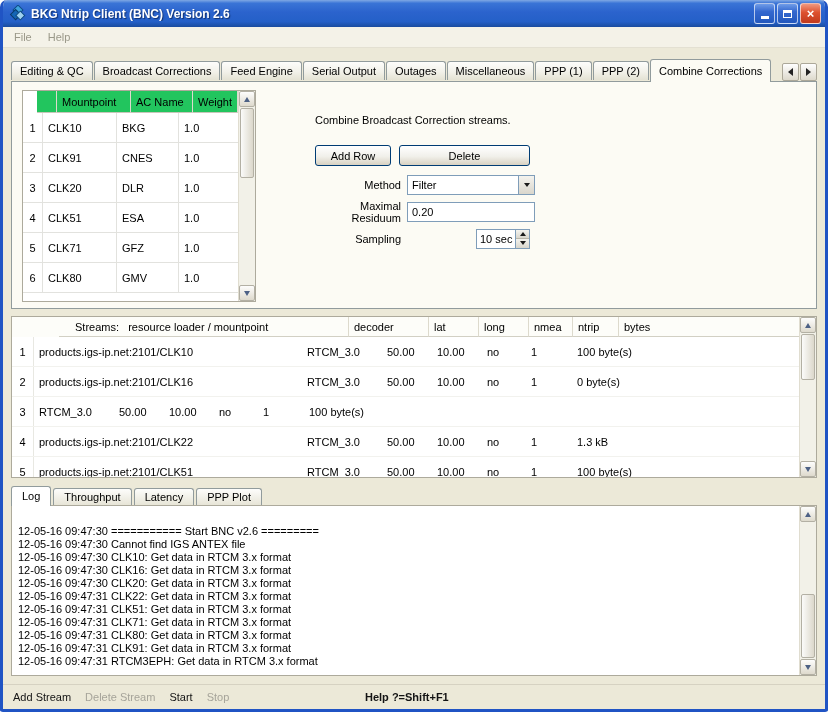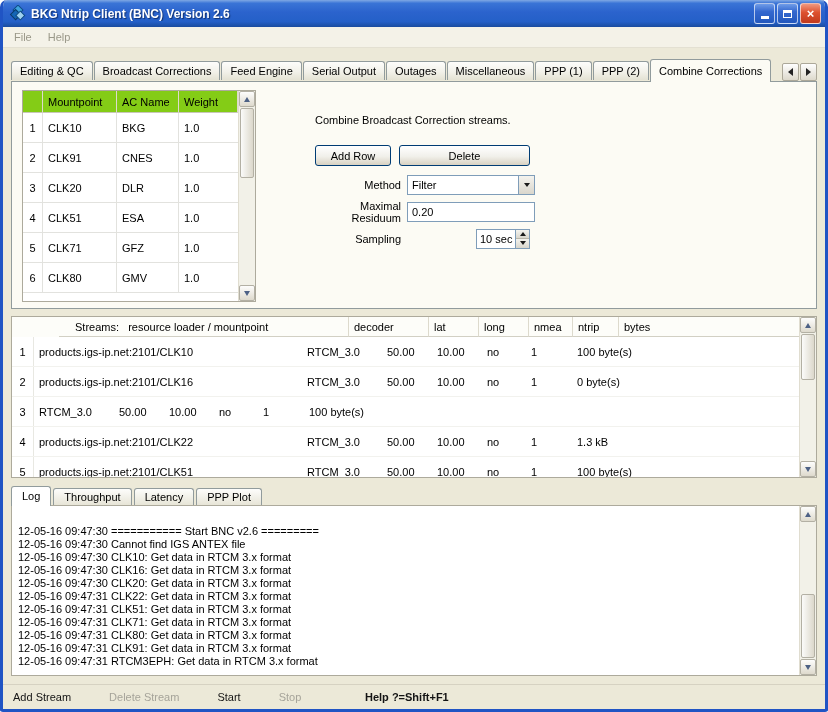--- a/index.html
+++ b/index.html
@@ -82,21 +82,21 @@
   
   .tab-panel {
     position: absolute; left: 8px; right: 8px; top: 33px; height: 228px;
     border: 1px solid #919b9c; background: #fcfbf4; z-index: 1;
   }
 
   .combine-table {
     position: absolute; left: 10px; top: 8px; width: 234px; height: 212px;
     border: 1px solid #adaa9c; background: #fff; overflow: hidden;
   }
-  .chead { position: absolute; left: 0; top: 0; right: 17px; height: 22px; display: flex; background: #84cc16; }
+  .chead { position: absolute; left: 14px; top: 0; right: 17px; height: 22px; display: flex; background: #22c55e; }
   .chead .ccell { border-bottom: 1px solid #c8c6ba; font-size: 11px; }
   .cbody { position: absolute; left: 0; top: 22px; right: 17px; bottom: 0; overflow: hidden; }
   .crow { display: flex; height: 30px; }
   .ccell {
     font-size: 11px; padding: 0 0 0 5px; display: flex; align-items: center;
     border-right: 1px solid #e2e2de; border-bottom: 1px solid #e2e2de;
     overflow: hidden; white-space: nowrap;
   }
   .chead .ccell { border-right: 1px solid #dddacd; }
   .cc0 { width: 20px; justify-content: center; padding-left: 0; flex: none; }
@@ -471,21 +471,21 @@
         <span class="sb-thumb" style="bottom:17px;height:64px;"></span>
         <span class="sb-btn sb-down">
             <span class="sb-tri-down"></span>
           </span>
       </div>
     </div>
 
   </div>
 
   <div class="statusbar">
-    <span style="display:flex;gap:24px;">
+    <span style="display:flex;">
         <span class="saction">Add Stream</span>
         <span class="saction disabled">Delete Stream</span>
         <span class="saction">Start</span>
         <span class="saction disabled">Stop</span>
       </span>
     <span class="status-help">Help ?=Shift+F1</span>
   </div>
 
 </div>
 

